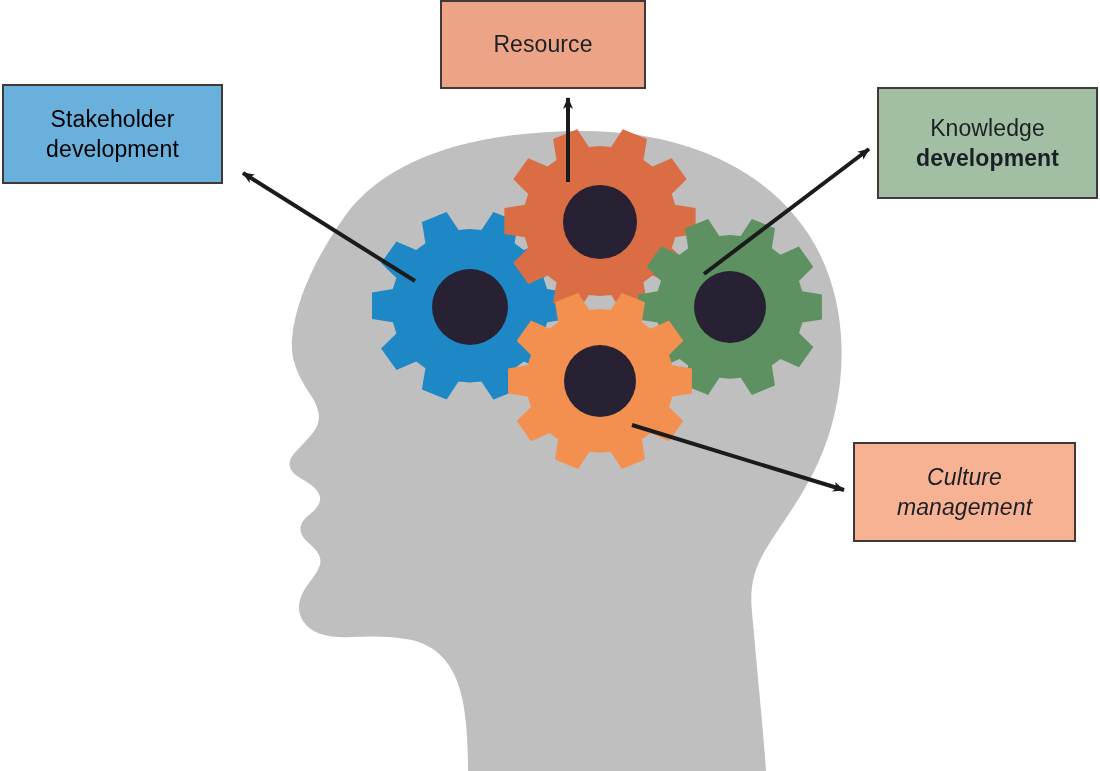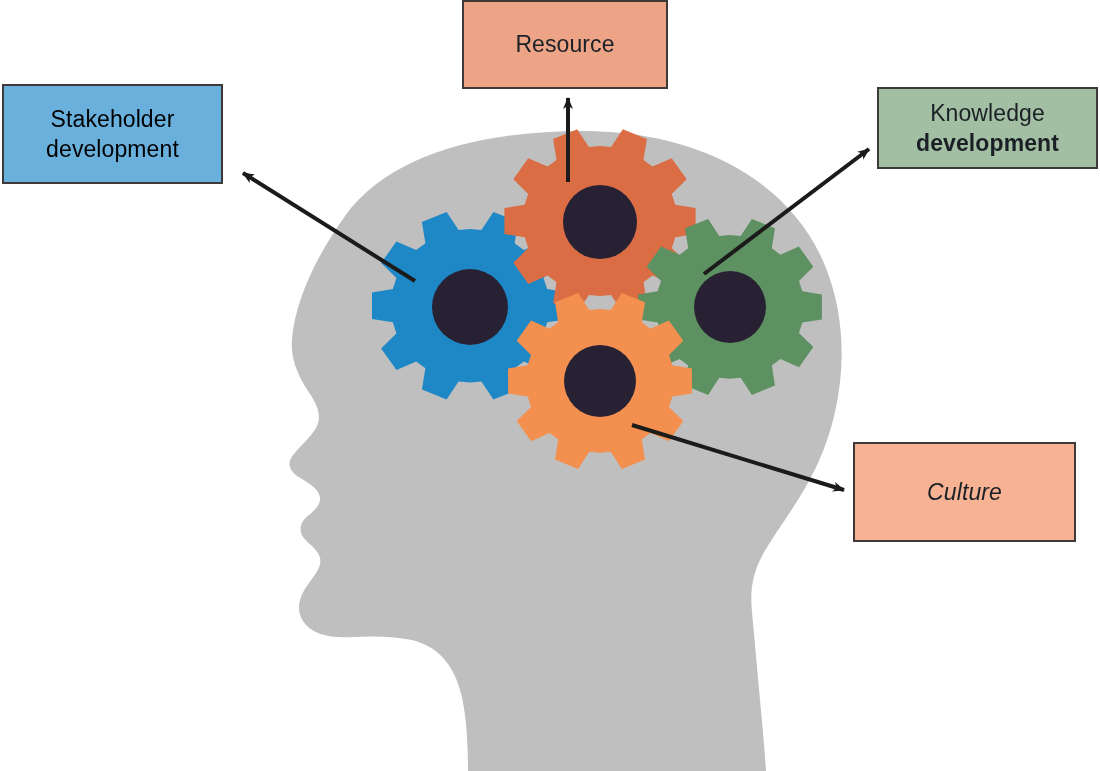--- a/index.html
+++ b/index.html
@@ -41,30 +41,30 @@
     display: block;
     padding: 0 6px;
   }
   #box-stakeholder {
     left: 2px;
     top: 84px;
     width: 221px;
     height: 100px;
   }
   #box-resource {
-    left: 462px;
+    left: 440px;
     top: 0px;
     width: 206px;
     height: 89px;
   }
   #box-knowledge {
     left: 877px;
     top: 87px;
     width: 221px;
-    height: 82px;
+    height: 112px;
     text-align: center;
   }
   #box-culture {
     left: 853px;
     top: 442px;
     width: 223px;
     height: 100px;
   }
 </style>
 </head>
@@ -146,16 +146,17 @@
   <div class="label-box" id="box-knowledge" style="background: rgb(163, 191, 163); border-color: rgb(63, 58, 56); color: rgb(27, 32, 38);">
     <span>
         <span style="display: block;">Knowledge</span>
         <span style="display: block; font-weight: bold;">development</span>
       </span>
   </div>
 
   <div class="label-box" id="box-culture" style="background: rgb(247, 178, 147); border-color: rgb(63, 58, 56); color: rgb(27, 32, 38); font-style: italic;">
     <span>
         <span style="display: block;">Culture</span>
+        <span style="display: block;">management</span>
       </span>
   </div>
 
 </div>
 
 </body></html>

